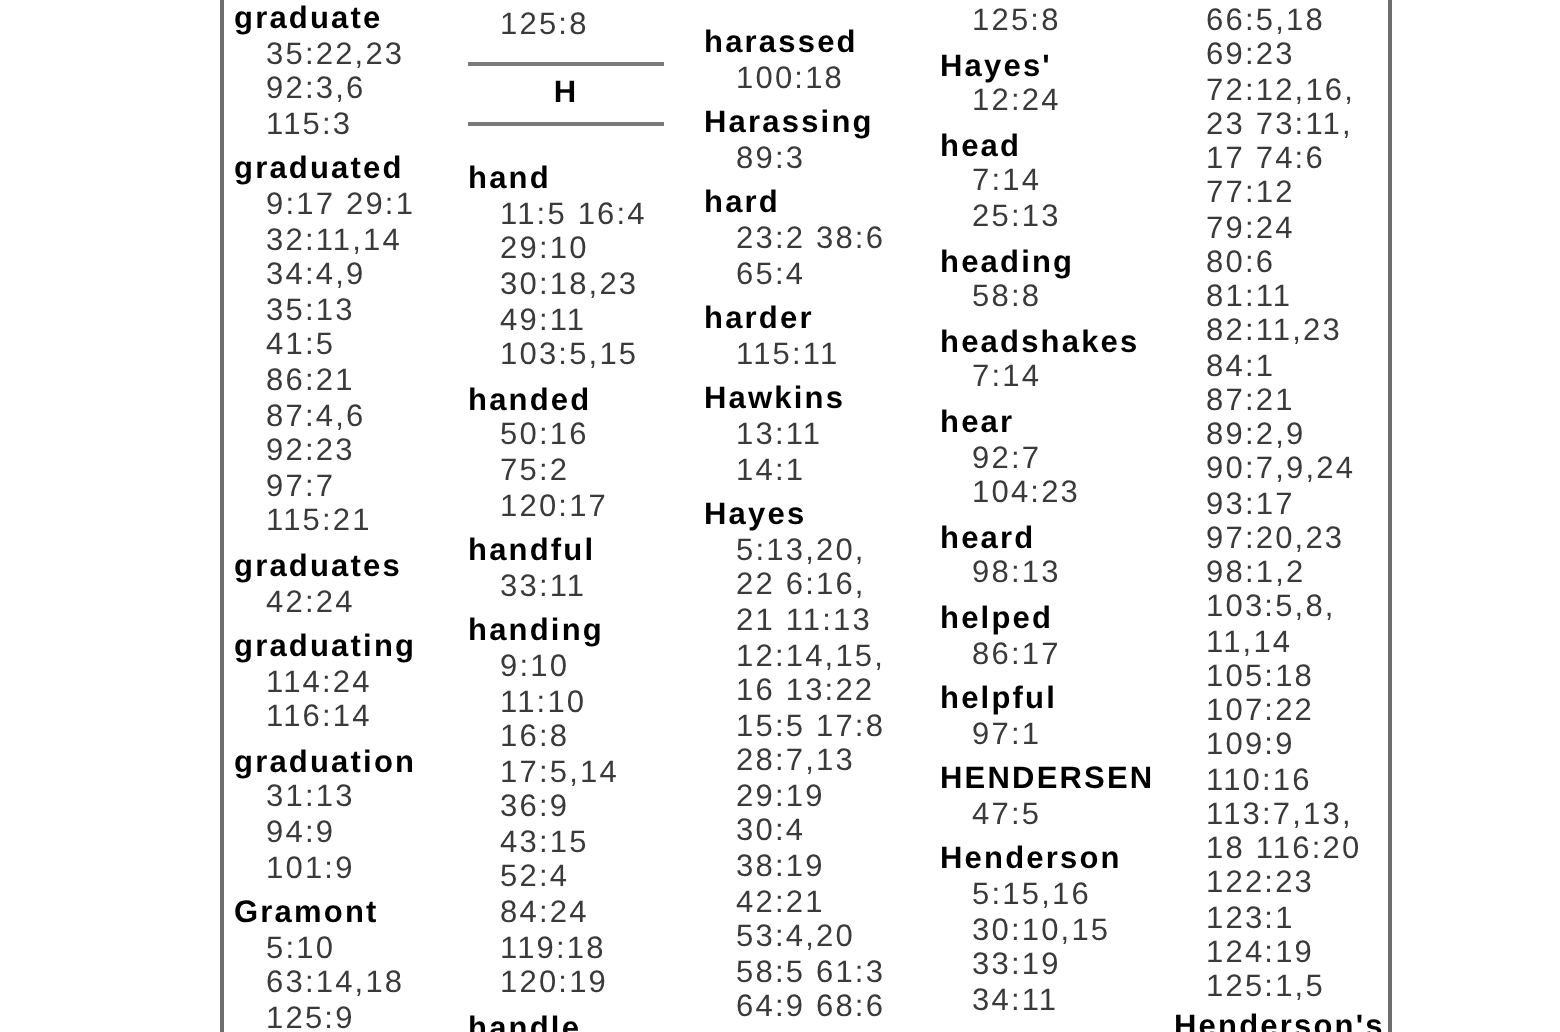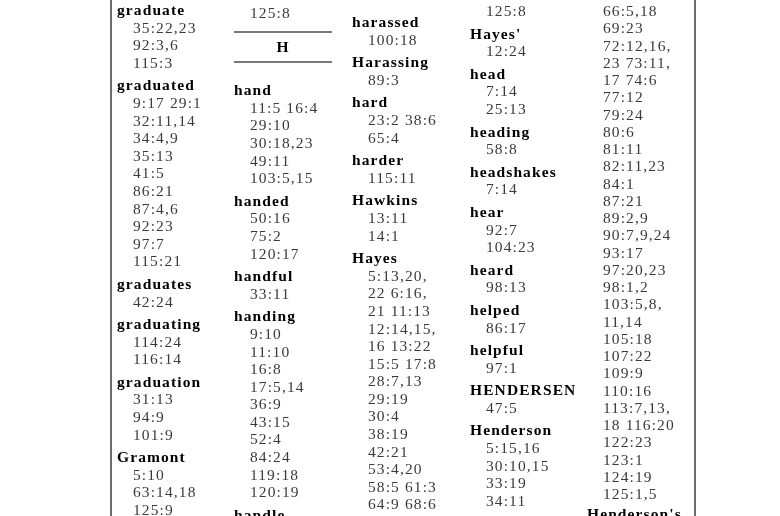--- a/index.html
+++ b/index.html
@@ -6,21 +6,21 @@
     margin: 0;
     padding: 0;
     background: #ffffff;
   }
   #page {
     position: relative;
     width: 780px;
     height: 516px;
     background: #ffffff;
     overflow: hidden;
-    font-family: Liberation Serif, serif;
+    font-family: Liberation Sans, sans-serif;
   }
   .vline {
     position: absolute;
     top: 0;
     bottom: 0;
     width: 2px;
     background: #6e6e6e;
   }
   #vline-left  { left: 110px; }
   #vline-right { left: 694px; }

